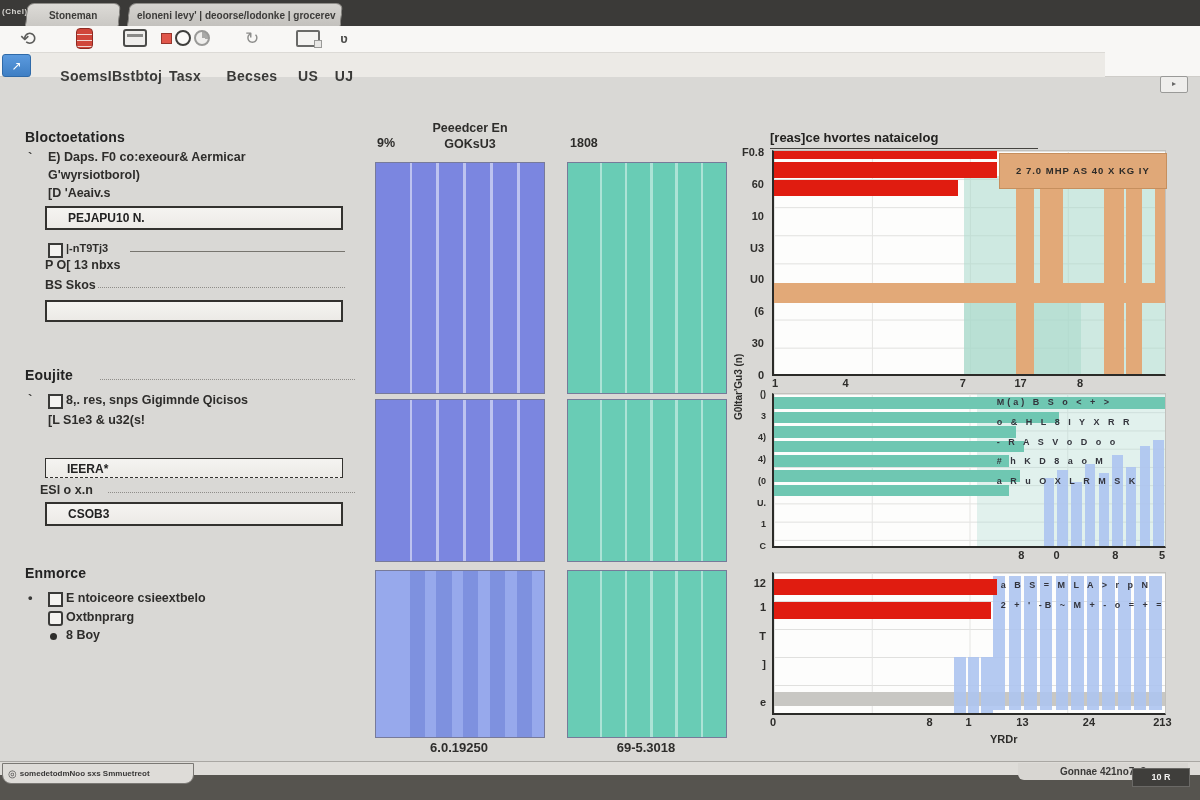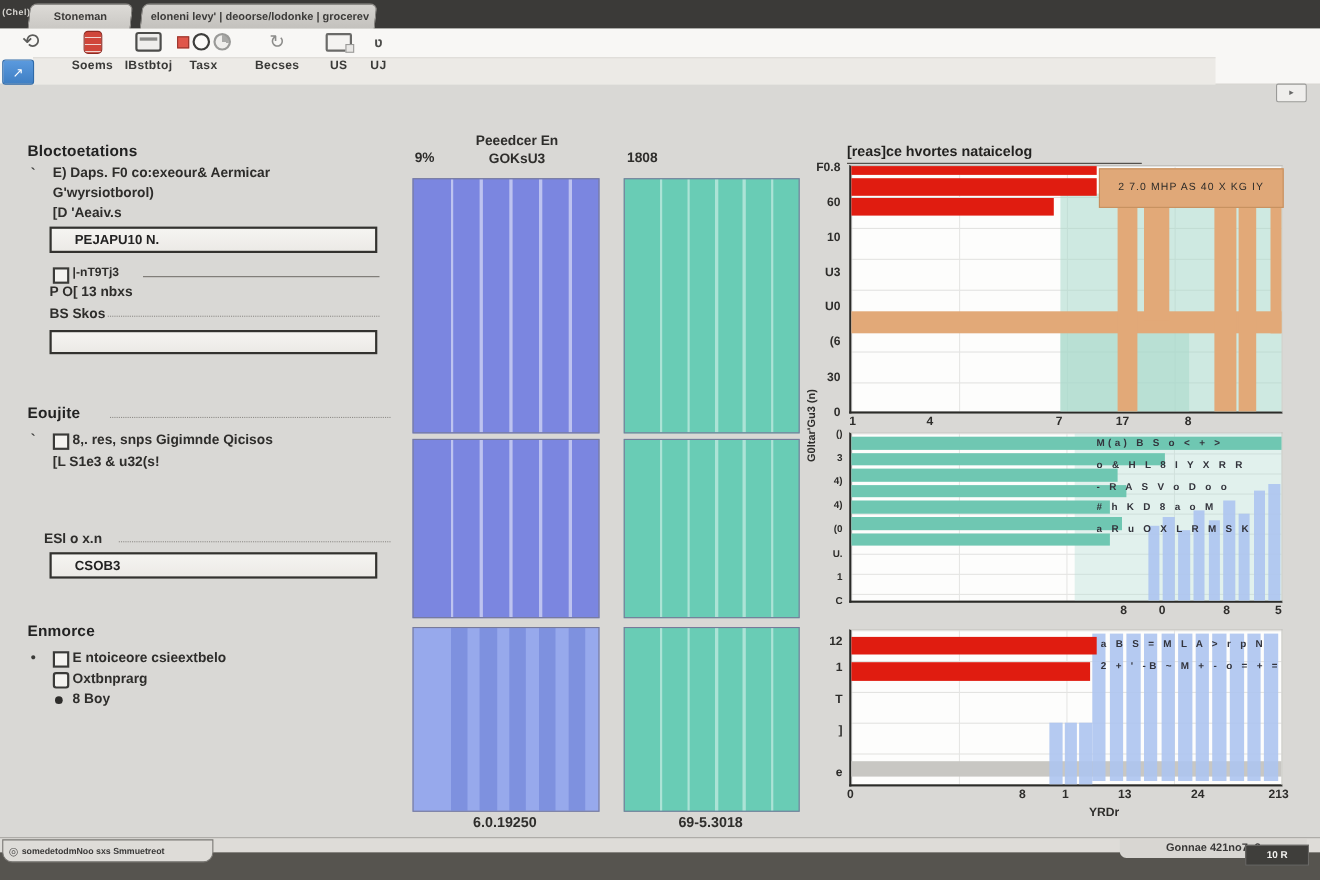--- a/index.html
+++ b/index.html
@@ -15,21 +15,21 @@
         display:flex;align-items:center;justify-content:center;font-size:10px;font-weight:bold;color:#3c3b39;
         transform:skewX(-6deg);}
   .wtab span{transform:skewX(6deg);white-space:nowrap;overflow:hidden;padding:0 8px;}
   .t1{left:26px;width:92px;}
   .t2{left:128px;width:212px;background:linear-gradient(#d5d3cf,#c2c0bc);}
 
   
   #toolbar{position:absolute;left:0;top:26px;width:1200px;height:50px;background:#f8f7f5;border-bottom:1px solid #cfcdc9;}
   #labelband{position:absolute;left:30px;top:26px;width:1075px;height:24px;background:#eceae6;border-top:1px solid #dcdad6;}
   .tgroup{position:absolute;top:2px;display:flex;flex-direction:column;align-items:center;}
-  .tlabel{font-size:11px;font-weight:bold;color:#3a3a38;margin-top:6px;letter-spacing:.3px;}
+  .tlabel{font-size:14px;font-weight:bold;color:#3a3a38;margin-top:20px;letter-spacing:.3px;}
   .ico{height:20px;display:flex;align-items:center;justify-content:center;}
   .refresh{font-size:19px;color:#5c5c5a;}
   .db{width:15px;height:19px;border-radius:4px;border:1px solid #8e2a22;
       background:repeating-linear-gradient(to bottom,#d0463a 0 5px,#f0d4cf 5px 6px);}
   .card{width:20px;height:14px;border:2px solid #4c4c4a;border-radius:3px;background:#efeeec;position:relative;}
   .card:after{content:"";position:absolute;left:2px;right:2px;top:3px;height:3px;background:#8a8a88;}
   .tasks{display:flex;gap:3px;align-items:center;}
   .redsq{width:9px;height:9px;background:#e0564a;border:1px solid #97362d;}
   .circ{width:12px;height:12px;border:2px solid #3e3e3c;border-radius:50%;background:#fbfaf8;}
   .clock{width:12px;height:12px;border:2px solid #9a9a98;border-radius:50%;
@@ -81,21 +81,21 @@
         border-top:1px solid #c2c1bd;border-right:1px solid #c2c1bd;
         background-image:linear-gradient(to right,#e4e4e2 1px,transparent 1px),
                          linear-gradient(to bottom,#e0e0de 1px,transparent 1px);}
   .ytick{position:absolute;font-size:11px;font-weight:bold;color:#2e2d2b;text-align:right;width:34px;}
   .xtick{position:absolute;font-size:11px;font-weight:bold;color:#2e2d2b;}
   .glyphrow{position:absolute;font-size:9px;font-weight:bold;color:#33343c;letter-spacing:3px;white-space:nowrap;overflow:hidden;}
   #ylab2{position:absolute;left:733px;top:420px;width:110px;font-size:10px;font-weight:bold;color:#2e2d2b;
          transform:rotate(-90deg);transform-origin:left top;white-space:nowrap;}
   #xlab3{position:absolute;font-size:11px;font-weight:bold;color:#2e2d2b;}
   .legendbox{position:absolute;background:#e0a878;border:1px solid #c68f5e;display:flex;align-items:center;
-             justify-content:center;font-size:9.5px;font-weight:normal;color:#2d2b28;letter-spacing:1px;overflow:hidden;}
+             justify-content:center;font-size:9.5px;font-weight:bold;color:#2d2b28;letter-spacing:1px;overflow:hidden;}
 
   
   #statusstrip{position:absolute;left:0;top:761px;width:1200px;height:13px;background:#dedcd8;
                border-top:1px solid #a9a7a3;border-bottom:1px solid #8a8886;}
   #statusdark{position:absolute;left:0;top:775px;width:1200px;height:25px;background:#56544f;}
   #chip{position:absolute;left:2px;top:763px;width:192px;height:21px;background:#dedcd8;border:1px solid #7a7874;
         border-radius:0 0 9px 9px;display:flex;align-items:center;gap:3px;padding:0 5px;box-sizing:border-box;}
   #chip .txt{font-size:8px;font-weight:bold;color:#3a3938;white-space:nowrap;overflow:hidden;}
   #chip .ic{font-size:10px;color:#4a4948;}
   #statusR{position:absolute;left:1018px;top:763px;width:170px;height:17px;background:#d8d6d2;
@@ -175,20 +175,21 @@
   <div class="ln" style="left:45px;top:278px">BS Skos</div>
   <div class="dotline" style="left:98px;top:286px;width:247px"></div>
   <div class="inputbox" style="left:45px;top:300px;width:298px;height:22px"></div>
 
   <div class="h1" style="left:25px;top:367px">Eoujite</div>
   <div class="dotline" style="left:100px;top:378px;width:255px"></div>
   <div class="bullet" style="left:28px;top:392px">`</div>
   <div class="cb" style="left:48px;top:394px"></div>
   <div class="ln" style="left:66px;top:393px">8,. res, snps Gigimnde Qicisos</div>
   <div class="ln" style="left:48px;top:413px">[L S1e3 &amp; u32(s!</div>
+  <div class="inputbox thin" style="left:45px;top:458px;width:298px;height:20px">IEERA*</div>
   <div class="ln" style="left:40px;top:483px">ESl o x.n</div>
   <div class="dotline" style="left:108px;top:491px;width:247px"></div>
   <div class="inputbox" style="left:45px;top:502px;width:298px;height:24px">CSOB3</div>
 
   <div class="h1" style="left:25px;top:565px">Enmorce</div>
   <div class="bullet" style="left:28px;top:590px">•</div>
   <div class="cb" style="left:48px;top:592px"></div>
   <div class="ln" style="left:66px;top:591px">E ntoiceore csieextbelo</div>
   <div class="cb" style="left:48px;top:611px;border-radius:3px"></div>
   <div class="ln" style="left:66px;top:610px">Oxtbnprarg</div>

